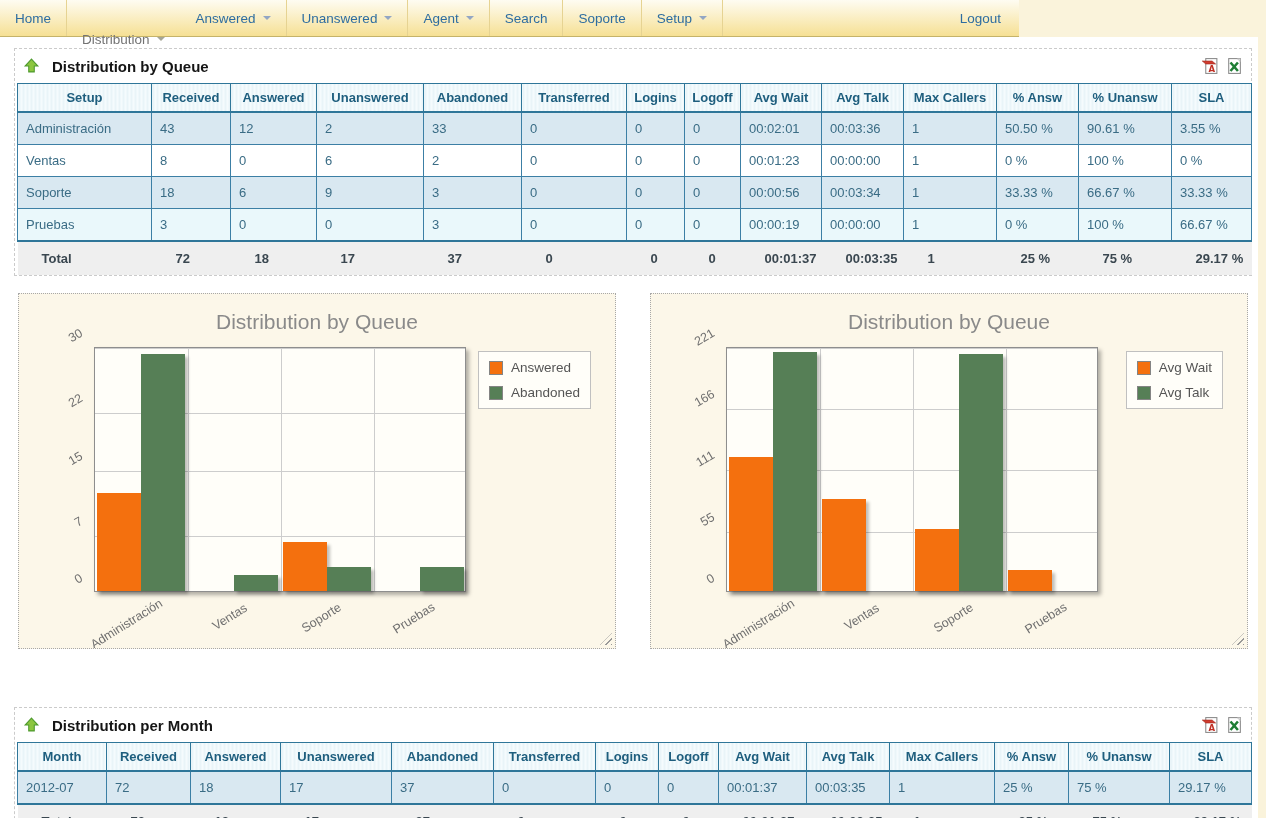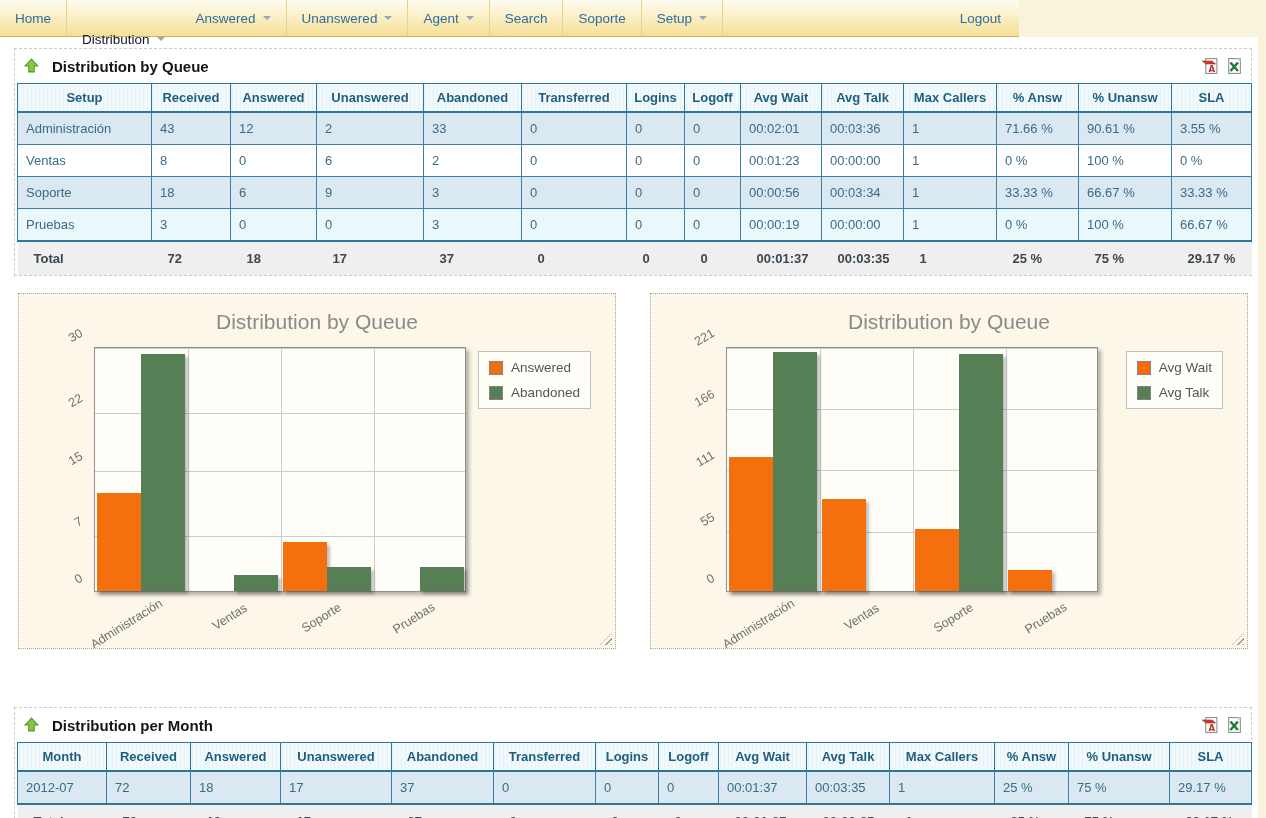--- a/index.html
+++ b/index.html
@@ -5,21 +5,21 @@
   * { margin:0; padding:0; box-sizing:border-box; }
   html,body { width:1266px; height:818px; overflow:hidden; }
   body { font-family:"Liberation Sans","DejaVu Sans",sans-serif; background:#FAF3DB; }
 
   
   .nav { height:37px; width:1019px; display:flex; align-items:stretch;
          background:linear-gradient(#FEFCF2,#F6E094); border-bottom:1px solid #C5B36A; }
   .nav-item { display:flex; align-items:center; padding:0 15px; font-size:13.5px;
               color:#2E6DA0; cursor:pointer; border-right:1px solid #E8D globals79A; }
   .nav-item { border-right:1px solid #E6D392; }
-  .nav-item.active { background:#F8E9A8; color:#0f172a;margin-top:39px; }
+  .nav-item.active { background:#F8E9A8; color:#737373;margin-top:39px; }
   .caret { display:inline-block; width:0; height:0; margin-left:7px;
            border-left:4px solid transparent; border-right:4px solid transparent;
            border-top:4px solid #93A6C4; }
   .nav-item.active .caret { border-top-color:#A6A696; }
   .nav-logout { margin-left:auto; display:flex; align-items:center; padding:0 18px;
                 font-size:13.5px; color:#2E6DA0; cursor:pointer; }
 
   
   .page { width:1258px; min-height:781px; background:#fff; padding-top:11px; }
   .content { padding:0 6px 0 14px; }
@@ -37,21 +37,21 @@
   table.grid th { background:repeating-linear-gradient(90deg,#E9F4F8 0 2px,#F5FBFD 2px 4px);
                   color:#1E5E7E; font-weight:bold; text-align:center; padding:6px 3px;
                   border:1px solid #2F7699; border-bottom:2px solid #2F7699; }
   table.grid td { padding:8px 8px; border:1px solid #3C7FA5; color:#3A6C85;
                   overflow:hidden; white-space:nowrap; }
   tr.alt td     { background:#D9E8F1; }
   tr.plain td   { background:#FFFFFF; }
   tr.special td { background:#EAF8FB; }
   td.rowlink { color:#E8750C; cursor:pointer; }
   tr.total td { background:#EFEFEF; border:none; border-top:2px solid #2F7699;
-                font-weight:bold; color:#3A4750; padding:9px 16px; }
+                font-weight:bold; color:#3A4750; padding:9px 24px; }
 
   
   .charts-row { display:flex; gap:34px; margin:17px 4px 0 4px; }
   .chart-panel { position:relative; width:598px; height:356px; background:#FCF7E9;
                  border:1px dotted #A8A8A8; overflow:hidden; }
   .c-title { position:absolute; top:16px; left:0; right:0; text-align:center;
              font-size:21px; color:#8A8A8A; }
   .c-plot { position:absolute; left:75px; top:53px; width:372px; height:245px;
             background:#FFFEF9; border:1px solid #8E8E8E;
             box-shadow:3px 3px 4px rgba(0,0,0,0.30); }
@@ -182,21 +182,21 @@
               <td>43</td>
               <td>12</td>
               <td>2</td>
               <td>33</td>
               <td>0</td>
               <td>0</td>
               <td>0</td>
               <td>00:02:01</td>
               <td>00:03:36</td>
               <td>1</td>
-              <td>71.66 %</td>
+              <td>50.50 %</td>
               <td>90.61 %</td>
               <td>3.55 %</td>
             </tr>
             <tr class="plain">
               <td class="rowlink">Ventas</td>
               <td>8</td>
               <td>0</td>
               <td>6</td>
               <td>2</td>
               <td>0</td>

